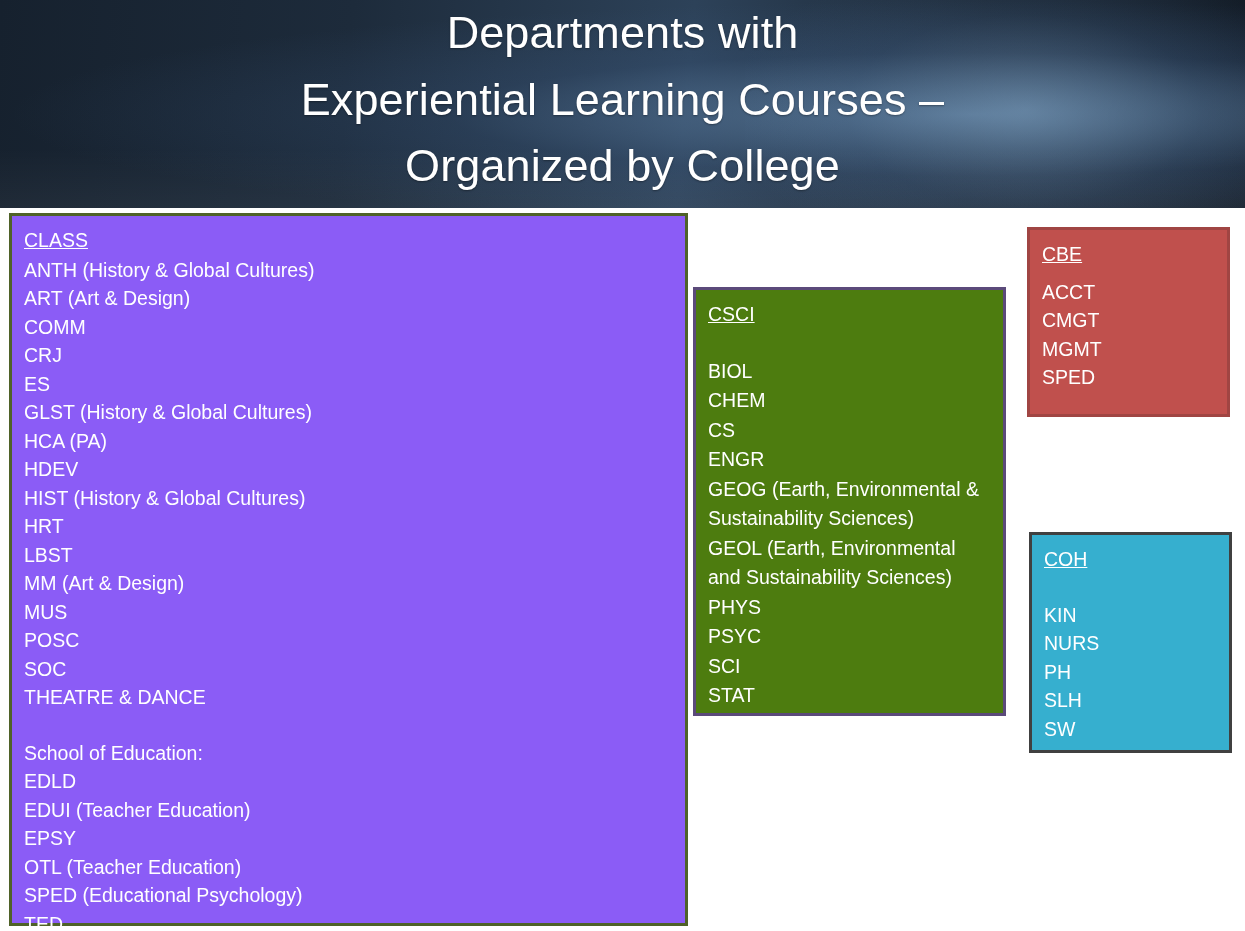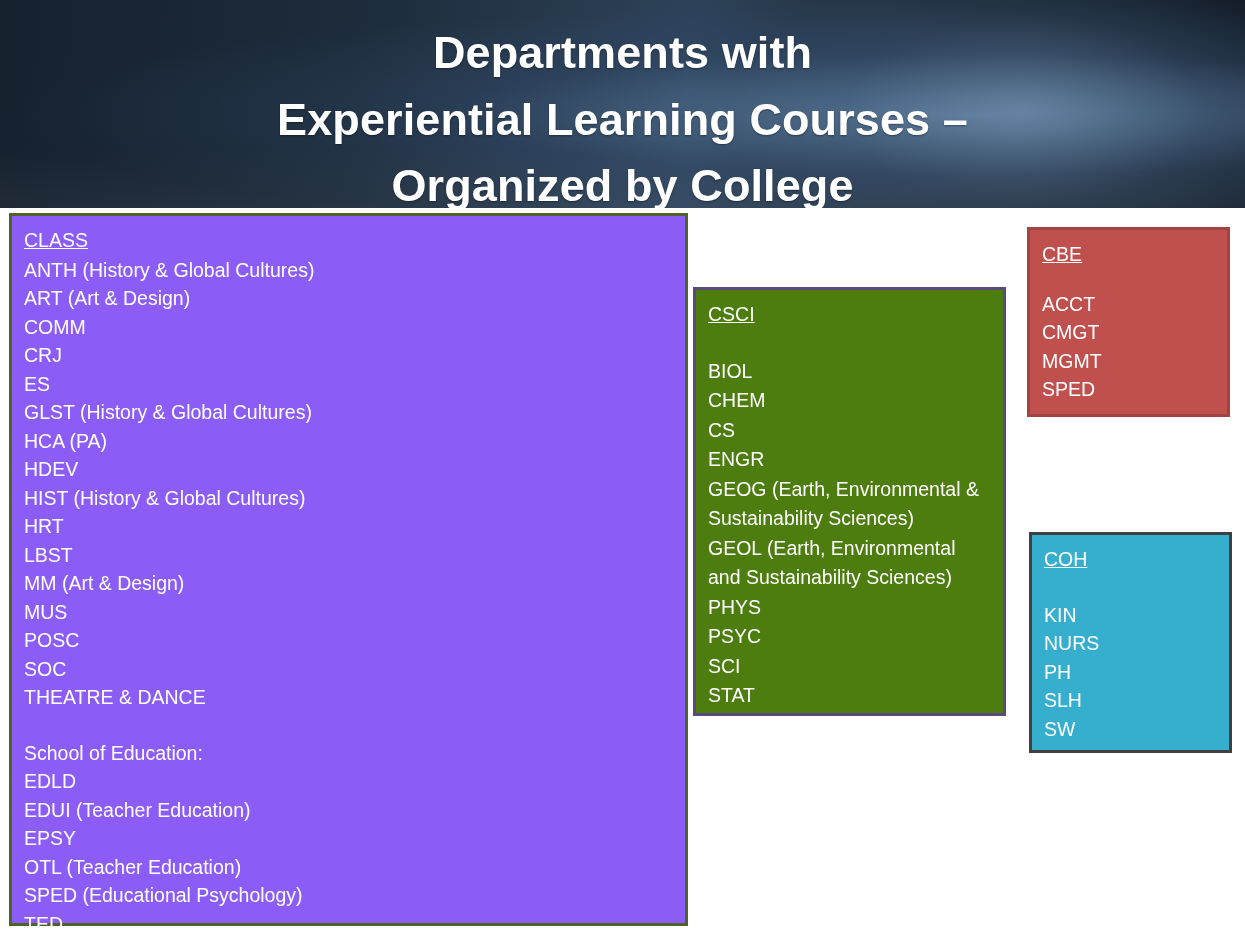--- a/index.html
+++ b/index.html
@@ -45,22 +45,22 @@
     background: linear-gradient(180deg, rgba(255,255,255,0.0) 0%, rgba(255,255,255,0.045) 100%);
     pointer-events: none;
   }
   #slide-title {
     position: relative;
     z-index: 2;
     color: #ffffff;
     text-align: center;
     font-size: 45px;
     line-height: 1.48;
-    font-weight: 700;
-    padding-top: 20px;
+    font-weight: 400;
+    padding-top: 0;
     letter-spacing: 0.1px;
     text-shadow: 0 1px 2px rgba(0,0,0,0.35);
     border-radius: 17px;
   }
   #slide-title .tline { display: block; }
 
   
   .col-box {
     position: absolute;
     box-sizing: border-box;
@@ -101,21 +101,21 @@
   #box-csci .head { margin-bottom: 27px; }
 
   #box-cbe {
     left: 1027px;
     top: 227px;
     width: 203px;
     height: 190px;
     background: #c0504d;
     border: 3px solid #a04543;
   }
-  #box-cbe .head { margin-bottom: 21px; }
+  #box-cbe .head { margin-bottom: 9px; }
 
   #box-coh {
     left: 1029px;
     top: 532px;
     width: 203px;
     height: 221px;
     background: #36afcf;
     border: 3px solid #404040;
   }
   #box-coh .head { margin-bottom: 27px; }

